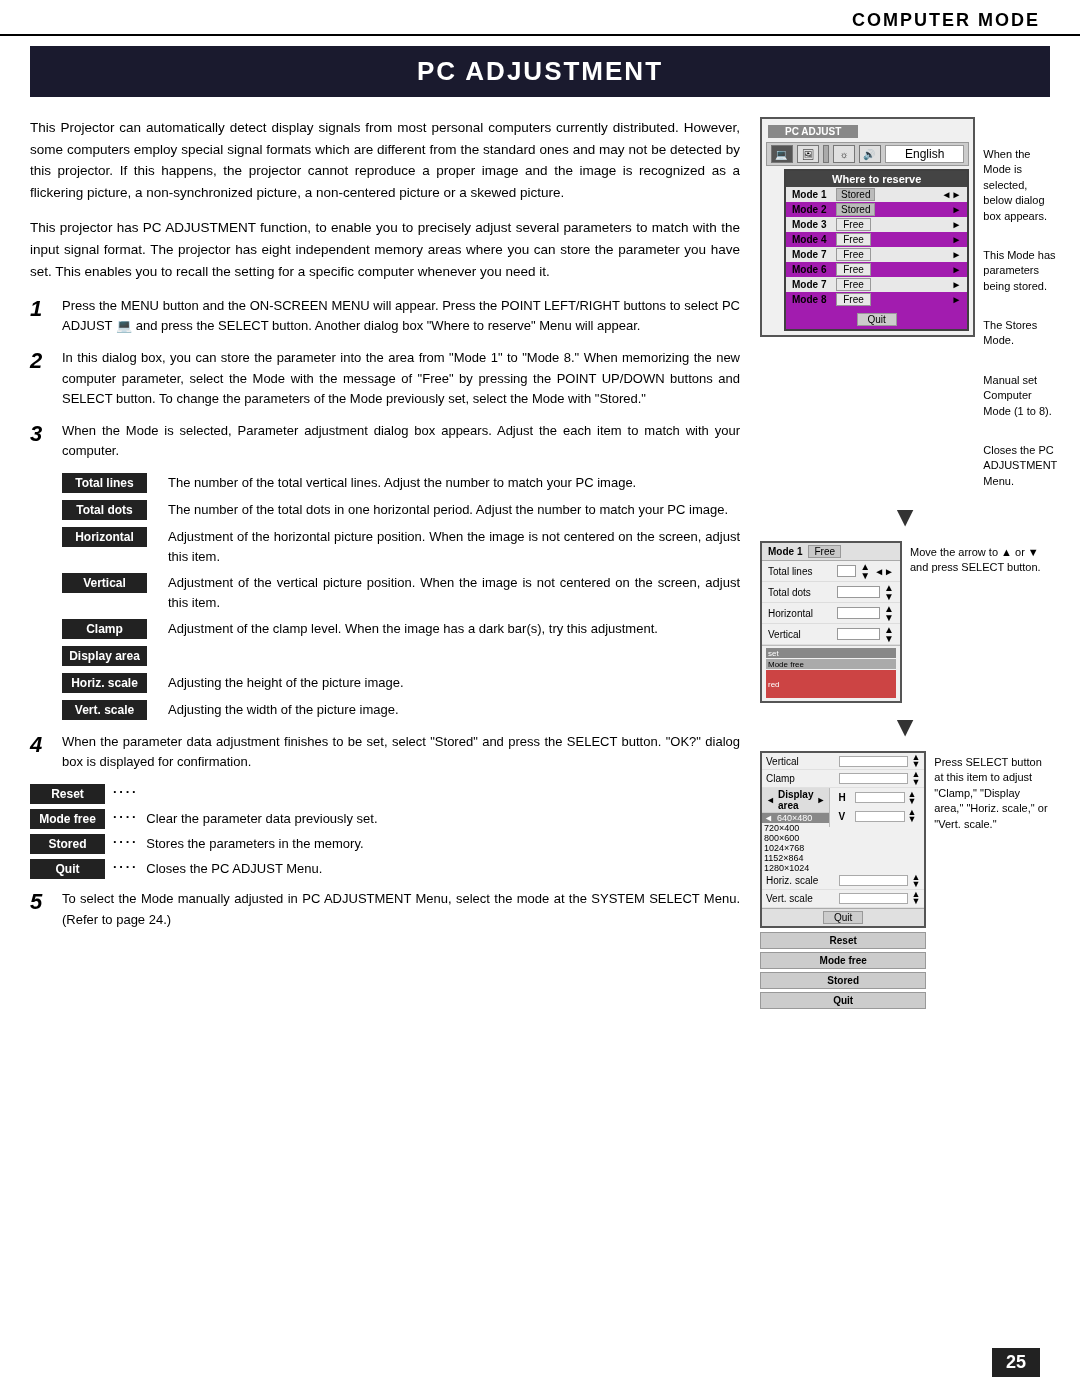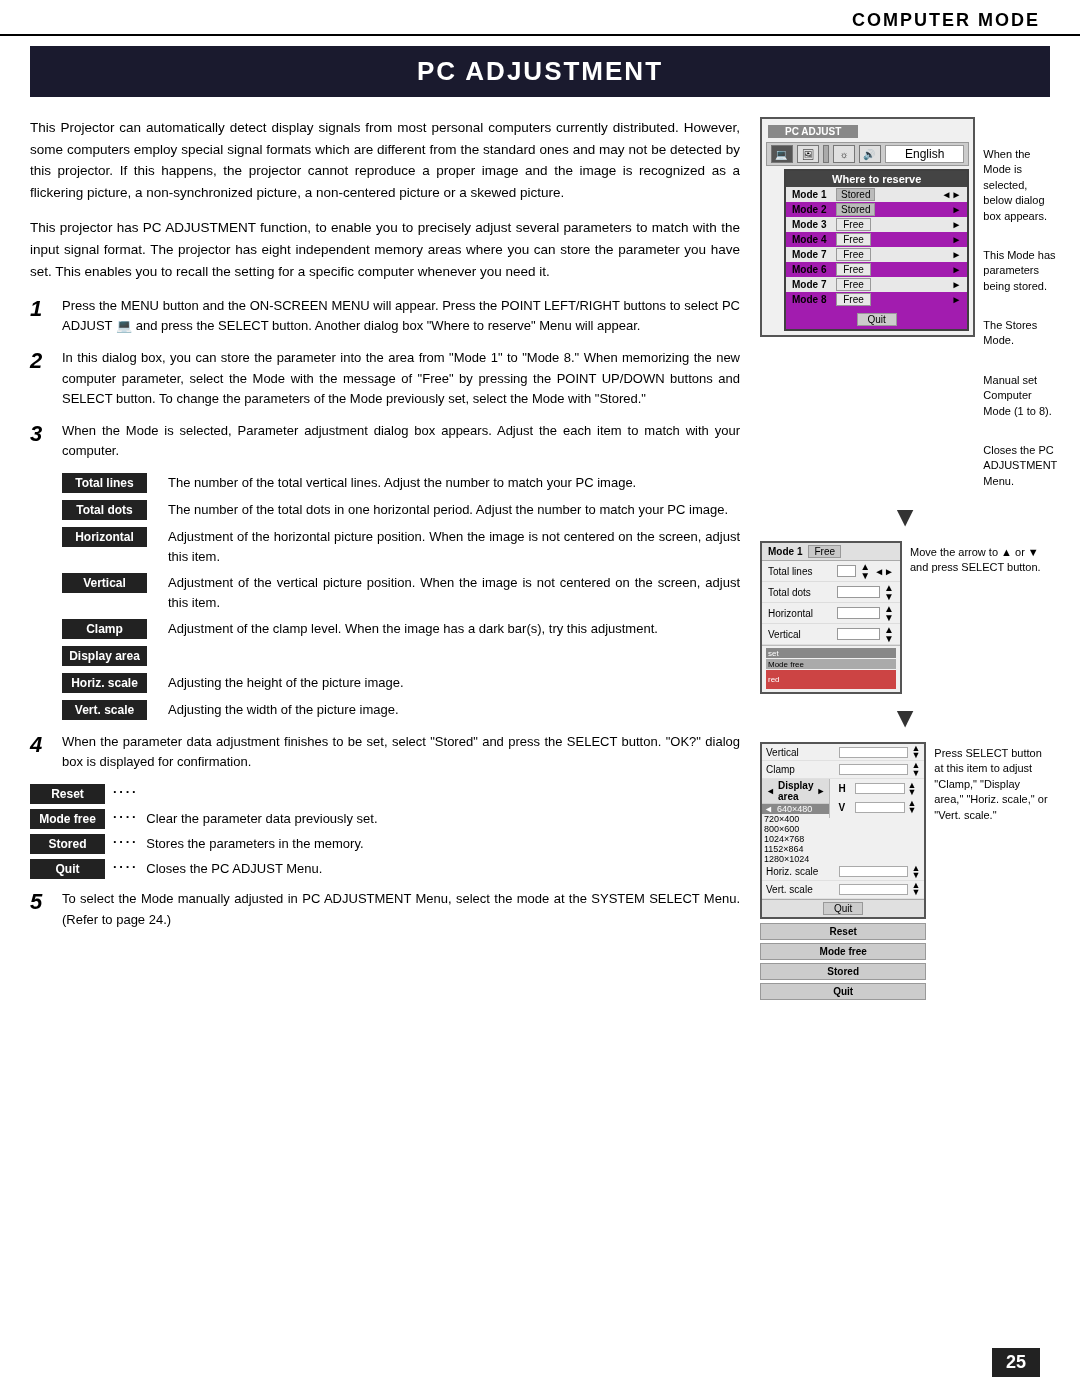--- a/index.html
+++ b/index.html
@@ -663,21 +663,21 @@
                   </div>
               </div>
 
               <div style="padding: 2px 4px; border-top: 1px solid #bbb;">
                 <div style="display:flex; gap:2px; height:10px; margin-bottom:1px;">
                   <div style="flex:1; background:#888; font-size:8px; display:flex; align-items:center; padding-left:2px; color:#fff;">set</div>
                 </div>
                 <div style="display:flex; gap:2px; height:10px; margin-bottom:1px;">
                   <div style="flex:1; background:#aaa; font-size:8px; display:flex; align-items:center; padding-left:2px;">Mode free</div>
                 </div>
-                <div style="display:flex; gap:2px; height:19px; margin-bottom:1px;">
+                <div style="display:flex; gap:2px; height:28px; margin-bottom:1px;">
                   <div style="flex:1; background:#c44; font-size:8px; display:flex; align-items:center; padding-left:2px; color:#fff;">red</div>
                 </div>
               </div>
             </div>
           </div>
           <div class="diagram-right">
             <p class="right-annotation">Move the arrow to ▲ or ▼ and press SELECT button.</p>
           </div>
         </div>
 

